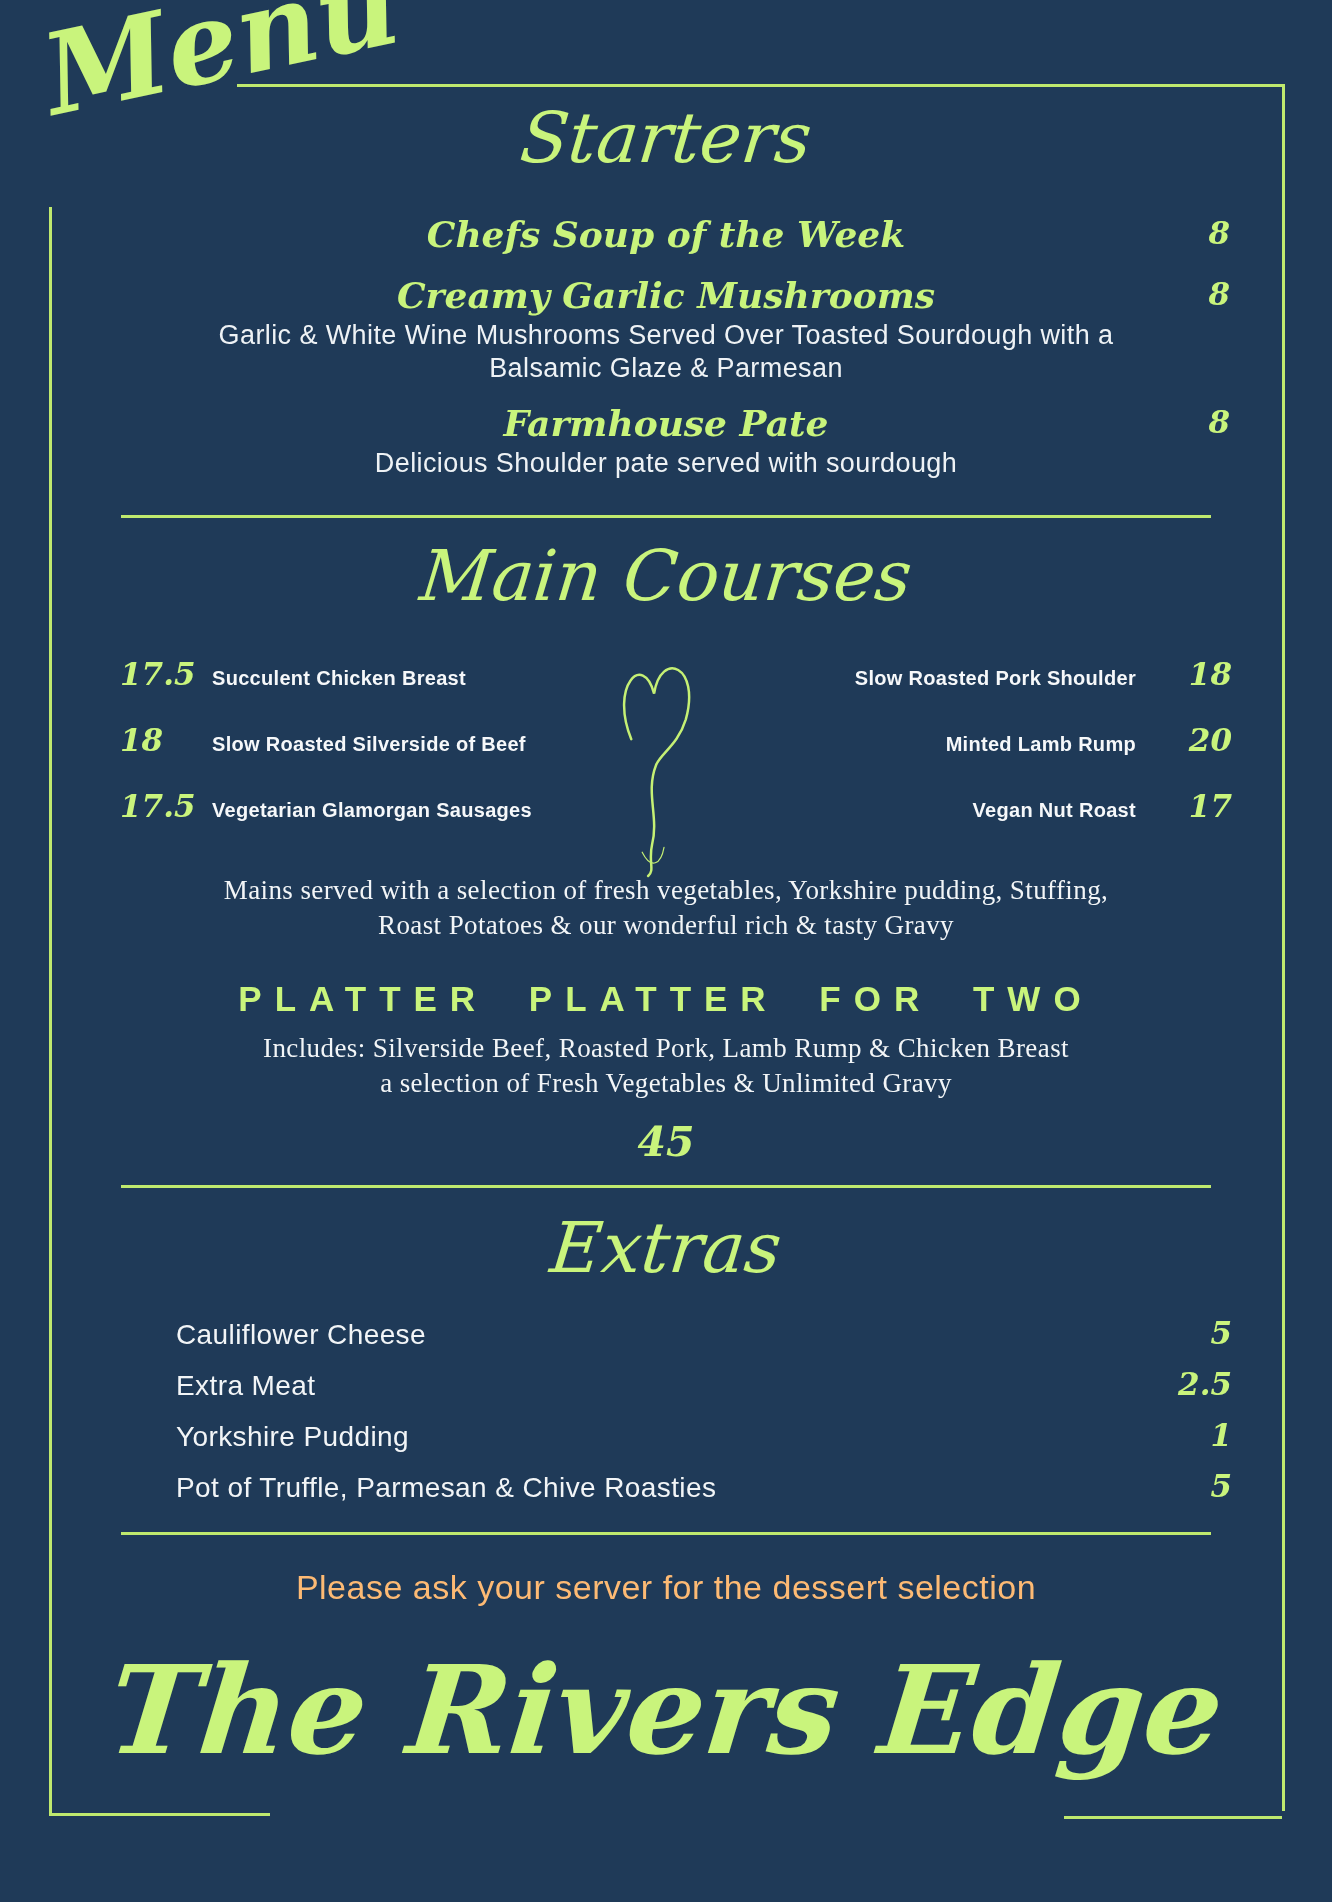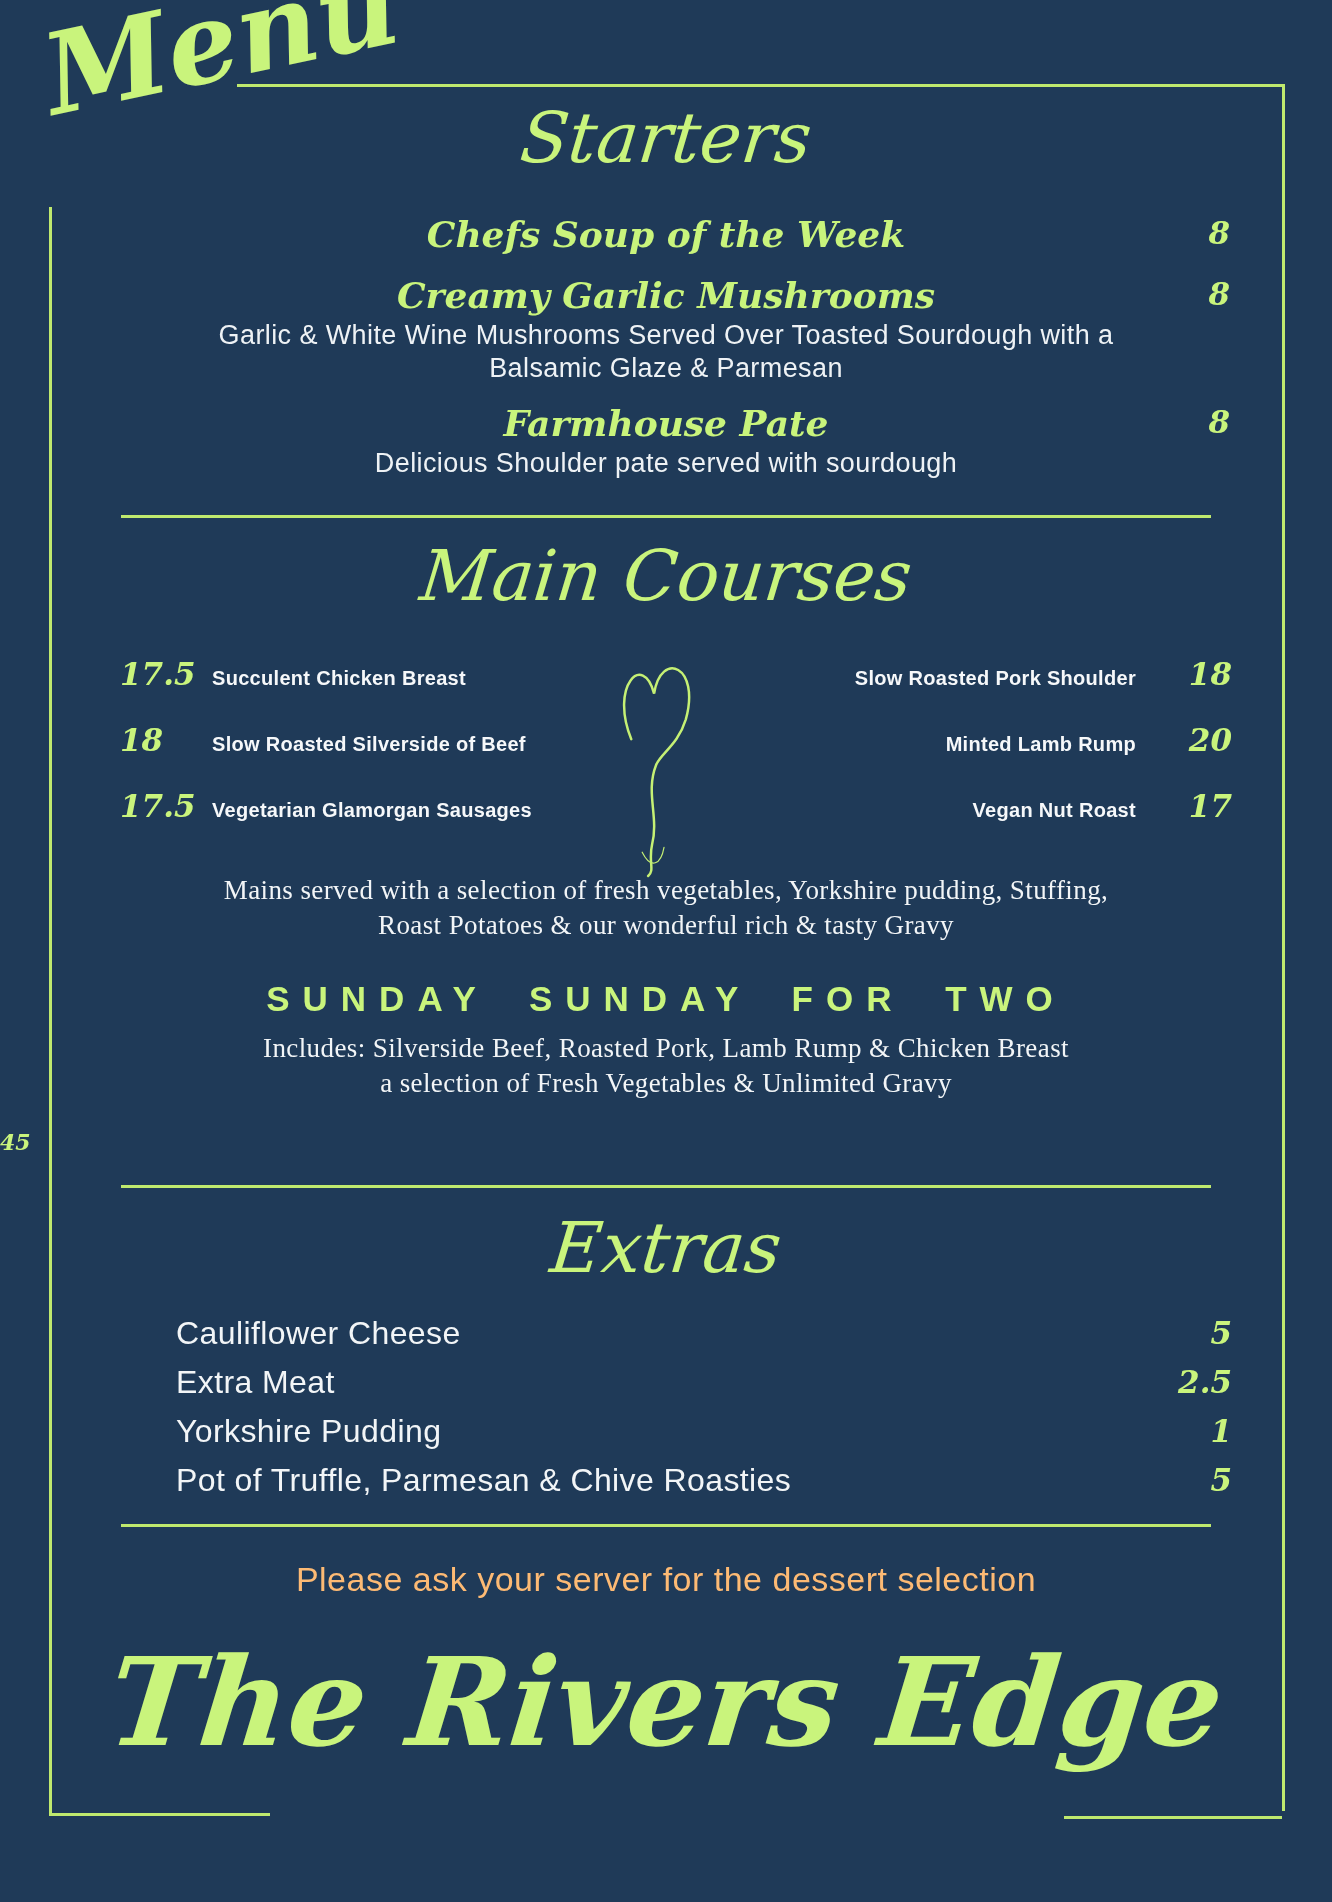--- a/index.html
+++ b/index.html
@@ -76,34 +76,34 @@
 
   .note{margin-top:44px;}
   .note div,.includes div{text-align:center;font-size:27px;line-height:35px;letter-spacing:.4px;font-family:Liberation Serif, serif;}
   .platter-heading{
     margin-top:34px;text-align:center;
     font-size:35px;font-weight:bold;line-height:44px;
     letter-spacing:13px;word-spacing:18px;color:#c9f47c;
   }
   .includes{margin-top:10px;}
   .platter-price{
-    margin-top:20px;text-align:left;font-size:22px;line-height:42px;
+    margin-top:20px;text-align:center;font-size:41px;line-height:42px;
     font-weight:bold;
   }
   .sep2{margin-top:22px;}
   .extras-heading{margin-top:8px;}
 
   
   .extras-list{margin-top:14px;}
   .extra-row{
     display:flex;justify-content:space-between;align-items:baseline;
     padding:0 100px 0 176px;
     margin-bottom:13px;line-height:36px;
   }
-  .extra-name{font-size:32px;color:#f2f5f7;letter-spacing:.4px;}
+  .extra-name{font-size:28px;color:#f2f5f7;letter-spacing:.4px;}
   .sep3{margin-top:26px;}
 
   
   .dessert-note{
     margin-top:30px;text-align:center;
     font-size:34px;line-height:44px;letter-spacing:.5px;color:#fdba74;
   }
   .rivers-script{
     margin-top:4px;text-align:center;
     font-size:122px;line-height:1.6;font-weight:bold;
@@ -181,21 +181,21 @@
         <span class="m-name m-name-r">Vegan Nut Roast</span>
         <span class="price m-price-r">17</span>
       </div>
     </div>
 
     <div class="note">
       <div>Mains served with a selection of fresh vegetables, Yorkshire pudding, Stuffing,</div>
       <div>Roast Potatoes &amp; our wonderful rich &amp; tasty Gravy</div>
     </div>
 
-    <div class="platter-heading">SUNDAY SUNDAY FOR TWO</div>
+    <div class="platter-heading">PLATTER PLATTER FOR TWO</div>
 
     <div class="includes">
       <div>Includes: Silverside Beef, Roasted Pork, Lamb Rump &amp; Chicken Breast</div>
       <div>a selection of Fresh Vegetables &amp; Unlimited Gravy</div>
     </div>
 
     <div class="script platter-price">45</div>
 
     <div class="sep sep2"></div>
 

